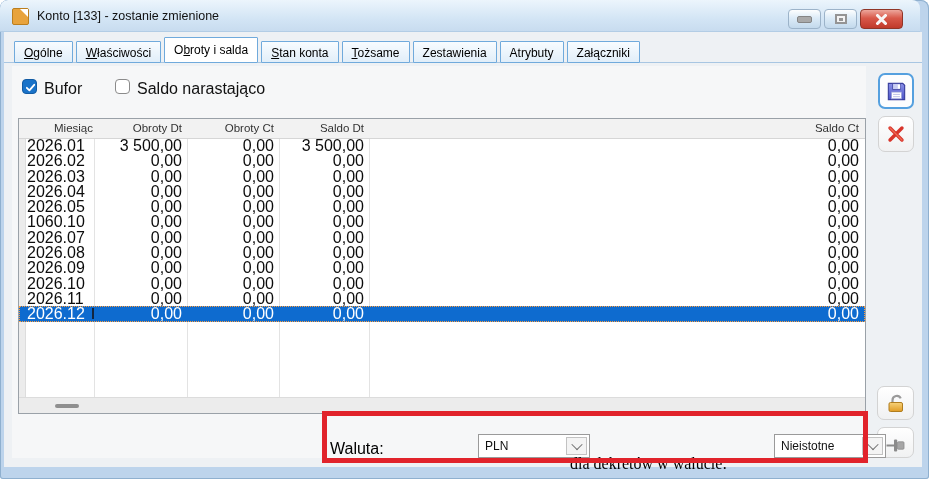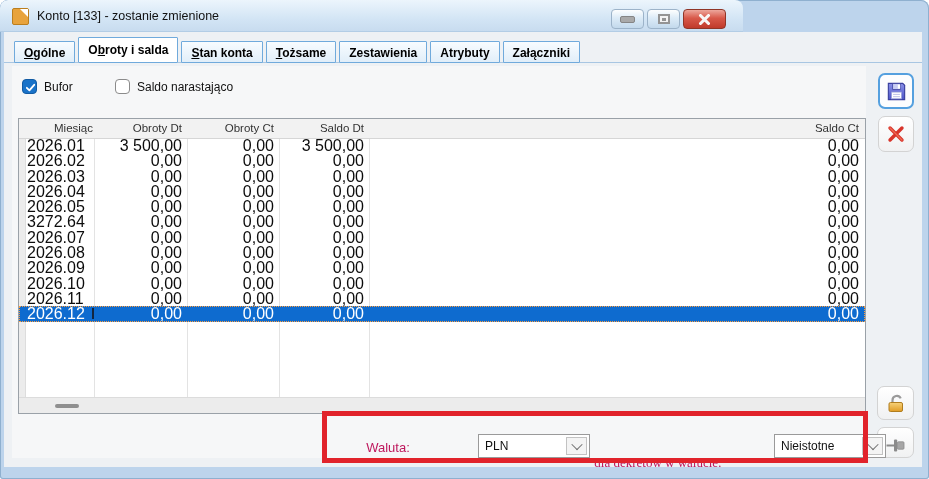--- a/index.html
+++ b/index.html
@@ -1,20 +1,20 @@
 <!DOCTYPE html>
 <html style="--sel: #0e6bcf; --ann: #e1232b;"><head>
 <meta charset="utf-8">
 <style>
   html,body{margin:0;padding:0;background:#fff;}
   body{width:929px;height:479px;font-family:"Liberation Sans",sans-serif;overflow:hidden;}
   .window{position:relative;width:929px;height:479px;background:#bdd4ec;border-radius:8px 8px 3px 3px;
           box-shadow:inset 0 0 0 1px #8fb0cf;overflow:hidden;}
   
-  .titlebar{position:absolute;left:0;top:0;width:743px;height:32px;
+  .titlebar{position:absolute;left:0;top:0;width:920px;height:32px;
             background:linear-gradient(#ecf5fc,#d3e5f5 60%,#c8dcef);border-radius:8px 8px 0 0;
             border-bottom:1px solid #b3cde5;box-sizing:border-box;}
   .doc-icon{position:absolute;left:12px;top:8px;width:17px;height:17px;background:#e8a33c;
             border:1px solid #bb7e1e;border-radius:2px;box-sizing:border-box;}
   .doc-icon::after{content:"";position:absolute;right:0;top:0;width:0;height:0;
             border-top:8px solid #ffffff;border-left:8px solid transparent;}
   .title-text{position:absolute;left:37px;top:0;height:32px;line-height:32px;font-size:12.5px;color:#111;}
   .winbtns{position:absolute;top:9px;right:17px;display:flex;gap:3px;}
   .winbtn{width:33px;height:20px;border:1px solid #9cb3c9;border-radius:4px;
           background:linear-gradient(#fdfefe,#dcebf7 45%,#c3d9ec);
@@ -22,31 +22,31 @@
   .winbtn.close{width:43px;border-color:#903527;background:linear-gradient(#eda79c,#d8594a 45%,#c03a2b);}
   .glyph-min{width:13px;height:5px;background:#a9a9a9;border:1px solid #858585;border-radius:2px;}
   .glyph-max{width:12px;height:10px;border:2px solid #949494;background:#f3f3f3;box-sizing:border-box;
              display:flex;align-items:center;justify-content:center;}
   .glyph-max i{display:block;width:4px;height:3px;background:#949494;}
   
   .client{position:absolute;left:4px;top:32px;width:918px;height:435px;background:#eef1f4;}
   .panel{position:absolute;left:12px;top:66px;width:854px;height:392px;background:#f6f7f8;}
   
   .tabline{position:absolute;left:4px;top:62px;width:918px;height:1px;background:#a8c6e2;z-index:1;}
-  .tabstrip{position:absolute;left:14px;top:37px;height:26px;display:flex;gap:3px;align-items:flex-end;z-index:2;font-weight:bold;}
+  .tabstrip{position:absolute;left:14px;top:37px;height:26px;display:flex;gap:3px;align-items:flex-end;z-index:2;}
   .tab{height:22px;padding:0 9px;font-size:12px;line-height:22px;color:#000;cursor:default;
        background:linear-gradient(#f8fcff,#e1eef9);border:1px solid #70aadc;border-radius:1px;box-sizing:border-box;}
   .tab.active{height:26px;line-height:25px;background:#ffffff;z-index:3;}
   .tab .u{text-decoration:underline;}
   
   .chk{position:absolute;width:15px;height:15px;border-radius:4px;box-sizing:border-box;cursor:default;}
   .chk.checked{background:#1a73c9;border:1px solid #125ba3;}
   .chk.unchecked{background:#fff;border:1px solid #8b8b8b;}
   .chk svg{position:absolute;left:1px;top:1px;}
-  .chklabel{position:absolute;font-size:12px;color:#111;}
+  .chklabel{position:absolute;font-size:16px;color:#111;}
   
   .sbtn{position:absolute;display:flex;align-items:center;justify-content:center;box-sizing:border-box;
         background:linear-gradient(#ffffff,#f0f1f2);border:1px solid #d3d3d3;border-radius:7px;cursor:default;}
   .sbtn.focus{border:2px solid #55a0df;background:#fdfdfe;}
   
   .grid{position:absolute;left:18px;top:118px;width:848px;height:296px;background:#fff;
         border:1px solid #9aa1a8;box-sizing:border-box;}
   .grid-header{position:absolute;left:0;top:0;right:0;height:19px;background:#f2f2f2;
         border-bottom:1px solid #d6d6d6;display:grid;grid-template-columns:75px 93px 92px 90px 1fr;
         font-size:11.5px;color:#333;z-index:3;}
@@ -61,21 +61,21 @@
   .cell{font-size:16px;line-height:15.3px;color:#0c0c0c;white-space:nowrap;}
   .c-month{padding-left:2px;text-align:left;}
   .c-num{padding-right:5px;text-align:right;}
   .row.selected{background:var(--sel,#0e6bcf);outline:1px dotted #ff9e3d;outline-offset:-1px;z-index:4;}
   .row.selected .cell{color:#ffffff;}
   .row.selected .caret{position:absolute;left:73px;top:2px;width:1.5px;height:11px;background:#13263f;}
   .hscroll{position:absolute;left:0;right:0;bottom:0;height:16px;background:#ececec;
         border-top:1px solid #dcdcdc;box-sizing:border-box;z-index:3;cursor:default;}
   .hthumb{position:absolute;left:36px;top:6px;width:24px;height:4px;background:#8f8f8f;border-radius:2px;}
   
-  .flabel{position:absolute;font-size:13px;color:#be185d;text-align:center;}
+  .flabel{position:absolute;font-size:16px;color:#000000;text-align:left;}
   .combo{position:absolute;height:24px;border:1px solid #9a9a9a;background:#fff;box-sizing:border-box;
         display:flex;align-items:center;font-size:12px;color:#111;cursor:default;}
   .combo .val{flex:1;padding-left:6px;white-space:nowrap;overflow:hidden;}
   .combo .dd{width:21px;height:18px;margin-right:2px;border:1px solid #c2c2c2;background:#f4f4f4;
         display:flex;align-items:center;justify-content:center;box-sizing:border-box;}
   .chev{width:7px;height:7px;border-right:1.6px solid #707070;border-bottom:1.6px solid #707070;
         transform:rotate(45deg) translate(-1px,-1px);}
   .annotation{position:absolute;left:322px;top:411px;width:546px;height:52px;box-sizing:border-box;
         border:5px solid var(--ann,#e1232b);z-index:9;pointer-events:none;}
 </style>
@@ -104,20 +104,21 @@
       </div>
     </div>
   </div>
 
   <div class="client"></div>
   <div class="panel"></div>
   <div class="tabline"></div>
 
   <div class="tabstrip">
     <div class="tab"><span class="u">O</span><span>gólne</span></div>
+    <div class="tab"><span class="u">W</span><span>łaściwości</span></div>
     <div class="tab active"><span>O</span><span class="u">b</span><span>roty i salda</span></div>
     <div class="tab"><span class="u">S</span><span>tan konta</span></div>
     <div class="tab"><span class="u">T</span><span>ożsame</span></div>
     <div class="tab"><span>Zestawienia</span></div>
     <div class="tab"><span>Atrybuty</span></div>
     <div class="tab"><span>Załączniki</span></div>
   </div>
 
   <div class="chk checked" style="left:22px;top:79px;">
     <svg width="13" height="13" viewBox="0 0 13 13">
@@ -228,21 +229,21 @@
       <div class="cell c-month">2026.05</div>
       <div class="cell c-num">0,00</div>
       <div class="cell c-num">0,00</div>
       <div class="cell c-num">0,00</div>
       <div class="cell c-num" style="padding-right:6px;">0,00</div>
     </div>
   </div>
 
   <div class="row">
     <div class="cells">
-      <div class="cell c-month">3272.64</div>
+      <div class="cell c-month">1060.10</div>
       <div class="cell c-num">0,00</div>
       <div class="cell c-num">0,00</div>
       <div class="cell c-num">0,00</div>
       <div class="cell c-num" style="padding-right:6px;">0,00</div>
     </div>
   </div>
 
   <div class="row">
     <div class="cells">
       <div class="cell c-month">2026.07</div>

